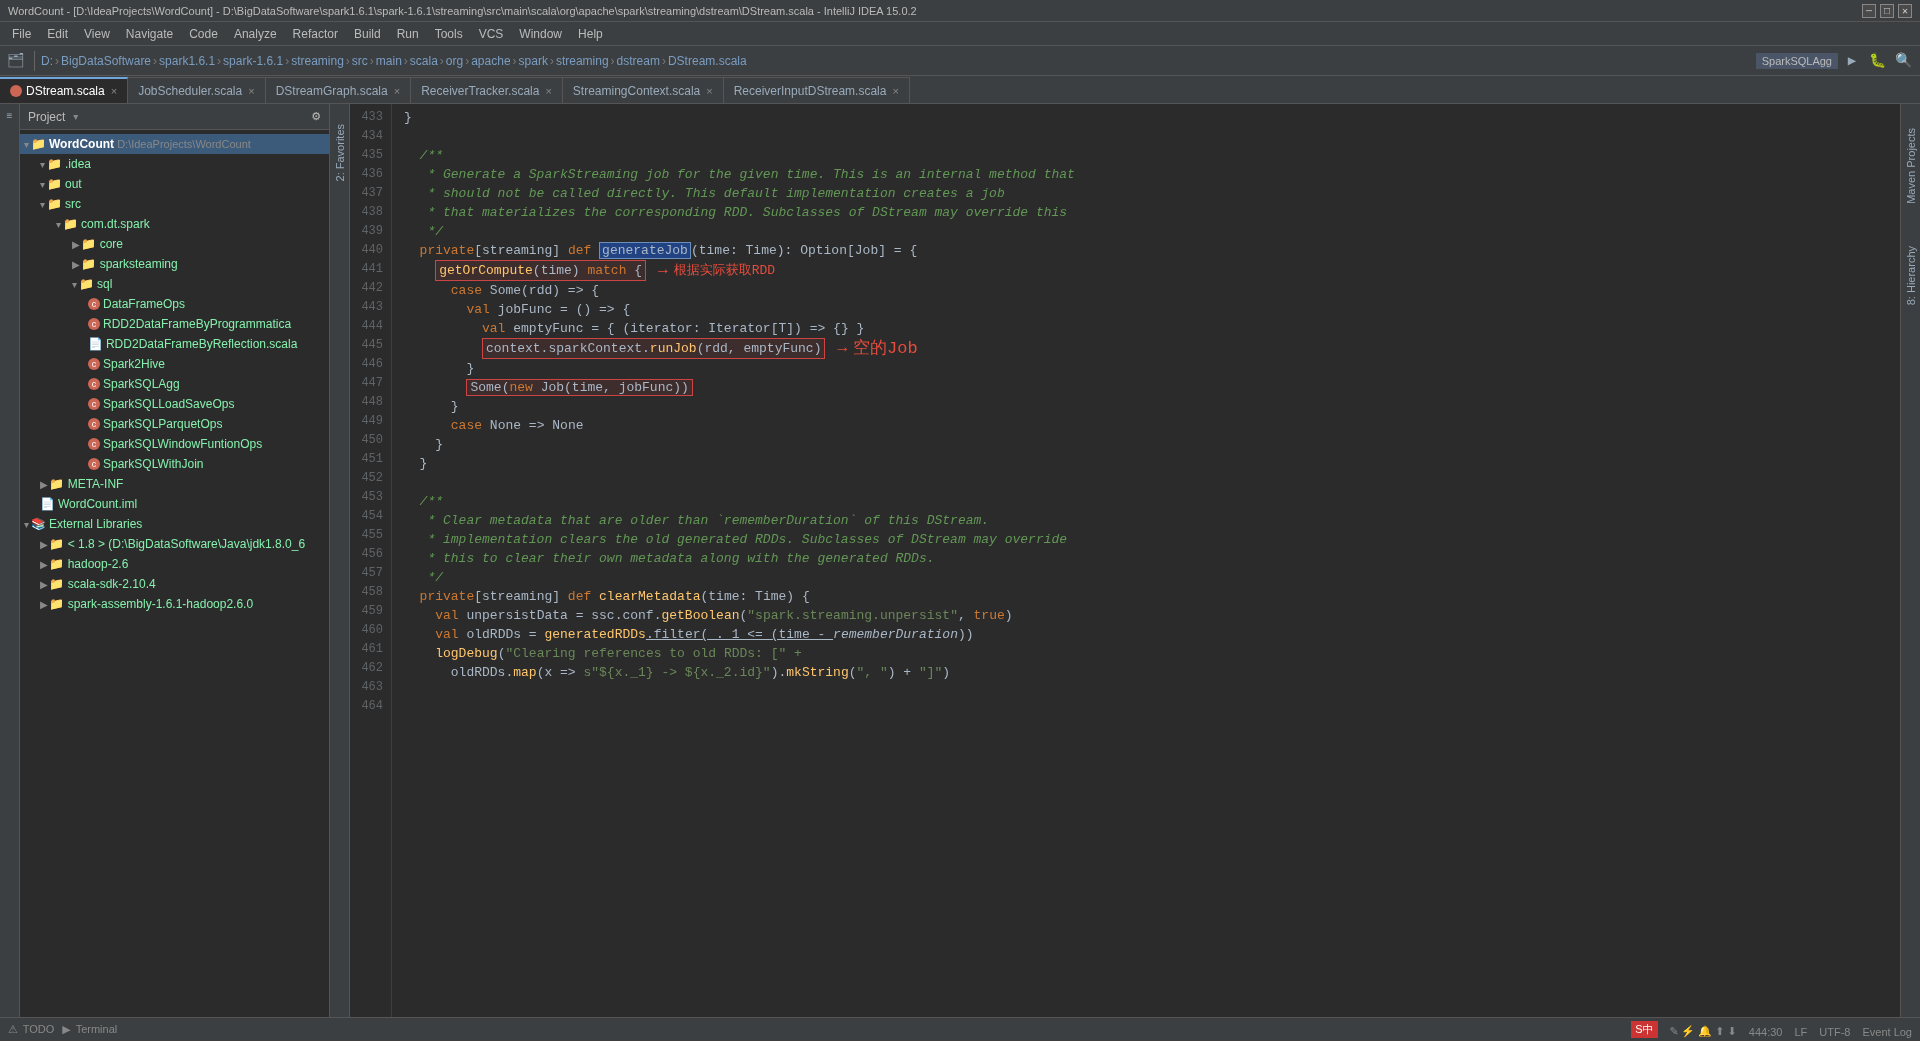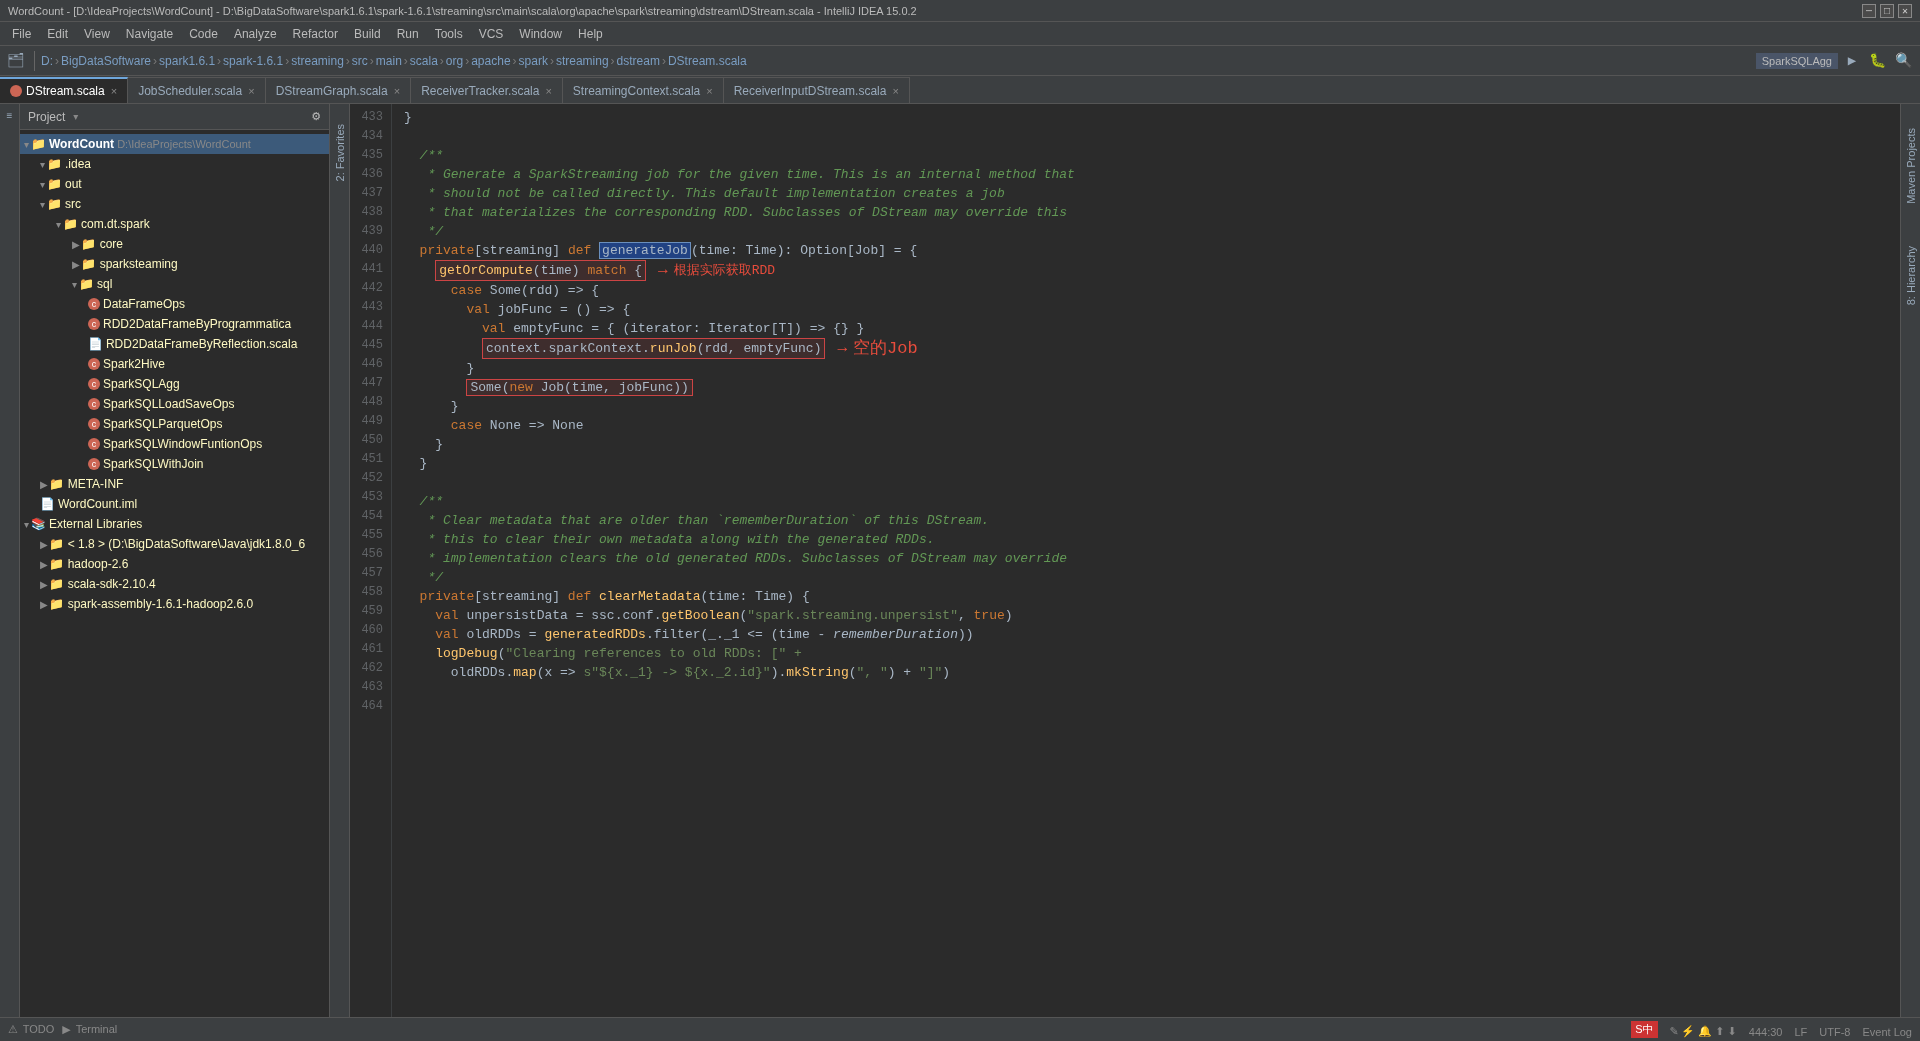--- a/index.html
+++ b/index.html
@@ -239,21 +239,21 @@
       width: 12px;
       height: 12px;
       background: #cc6655;
       border-radius: 50%;
       margin-right: 3px;
       font-size: 9px;
       color: white;
       text-align: center;
       line-height: 12px;
     }
-    .tree-item .text { color: #fef9c3; }
+    .tree-item .text { color: #86efac; }
     .tree-item .path-text { color: #888; font-size: 11px; }
     .tree-bold { font-weight: bold; color: #fff !important; }
 
     
     #right-strips {
       width: 20px;
       background: #3c3f41;
       border-left: 1px solid #555;
       display: flex;
       flex-direction: column;
@@ -734,41 +734,41 @@
         <div class="code-line">
           <span class="cmt">&nbsp;&nbsp;/**</span>
         </div>
 
         <div class="code-line">
           <span class="cmt">&nbsp;&nbsp;&nbsp;* Clear metadata that are older than `rememberDuration` of this DStream.</span>
         </div>
 
 
         <div class="code-line">
+          <span class="cmt">&nbsp;&nbsp;&nbsp;* implementation clears the old generated RDDs. Subclasses of DStream may override</span>
+        </div>
+
+        <div class="code-line">
           <span class="cmt">&nbsp;&nbsp;&nbsp;* this to clear their own metadata along with the generated RDDs.</span>
         </div>
 
         <div class="code-line">
-          <span class="cmt">&nbsp;&nbsp;&nbsp;* implementation clears the old generated RDDs. Subclasses of DStream may override</span>
-        </div>
-
-        <div class="code-line">
           <span class="cmt">&nbsp;&nbsp;&nbsp;*/</span>
         </div>
 
         <div class="code-line">
           <span style="color:#a9b7c6;">&nbsp;&nbsp;</span><span class="kw">private</span><span style="color:#a9b7c6;">[streaming] </span><span class="kw">def</span><span style="color:#a9b7c6;"> </span><span class="fn">clearMetadata</span><span style="color:#a9b7c6;">(time: Time) {</span>
         </div>
 
         <div class="code-line">
           <span style="color:#a9b7c6;">&nbsp;&nbsp;&nbsp;&nbsp;</span><span class="kw">val</span><span style="color:#a9b7c6;"> unpersistData = ssc.conf.</span><span class="fn">getBoolean</span><span style="color:#a9b7c6;">(</span><span class="str">"spark.streaming.unpersist"</span><span style="color:#a9b7c6;">, </span><span style="color:#cc7832;">true</span><span style="color:#a9b7c6;">)</span>
         </div>
 
         <div class="code-line">
-          <span style="color:#a9b7c6;">&nbsp;&nbsp;&nbsp;&nbsp;</span><span class="kw">val</span><span style="color:#a9b7c6;"> oldRDDs = </span><span class="fn">generatedRDDs</span><span style="color:#a9b7c6;">.filter(_._1 &lt;= (time - </span><span style="font-style:italic;color:#a9b7c6;">rememberDuration</span><span style="color:#a9b7c6;">))</span>
+          <span style="color:#a9b7c6;">&nbsp;&nbsp;&nbsp;&nbsp;</span><span class="kw">val</span><span style="color:#a9b7c6;"> oldRDDs = </span><span class="fn">generatedRDDs</span><span style="color:#a9b7c6;text-decoration:underline;">.filter(_._1 &lt;= (time - </span><span style="font-style:italic;color:#a9b7c6;">rememberDuration</span><span style="color:#a9b7c6;">))</span>
         </div>
 
         <div class="code-line">
           <span style="color:#a9b7c6;">&nbsp;&nbsp;&nbsp;&nbsp;</span><span class="fn">logDebug</span><span style="color:#a9b7c6;">(</span><span class="str">"Clearing references to old RDDs: [" +</span>
         </div>
 
         <div class="code-line">
           <span style="color:#a9b7c6;">&nbsp;&nbsp;&nbsp;&nbsp;&nbsp;&nbsp;oldRDDs.</span><span class="fn">map</span><span style="color:#a9b7c6;">(x =&gt; </span><span class="str">s"${x._1} -&gt; ${x._2.id}"</span><span style="color:#a9b7c6;">).</span><span class="fn">mkString</span><span style="color:#a9b7c6;">(</span><span class="str">", "</span><span style="color:#a9b7c6;">) + </span><span class="str">"]"</span><span style="color:#a9b7c6;">)</span>
         </div>
       </div>

